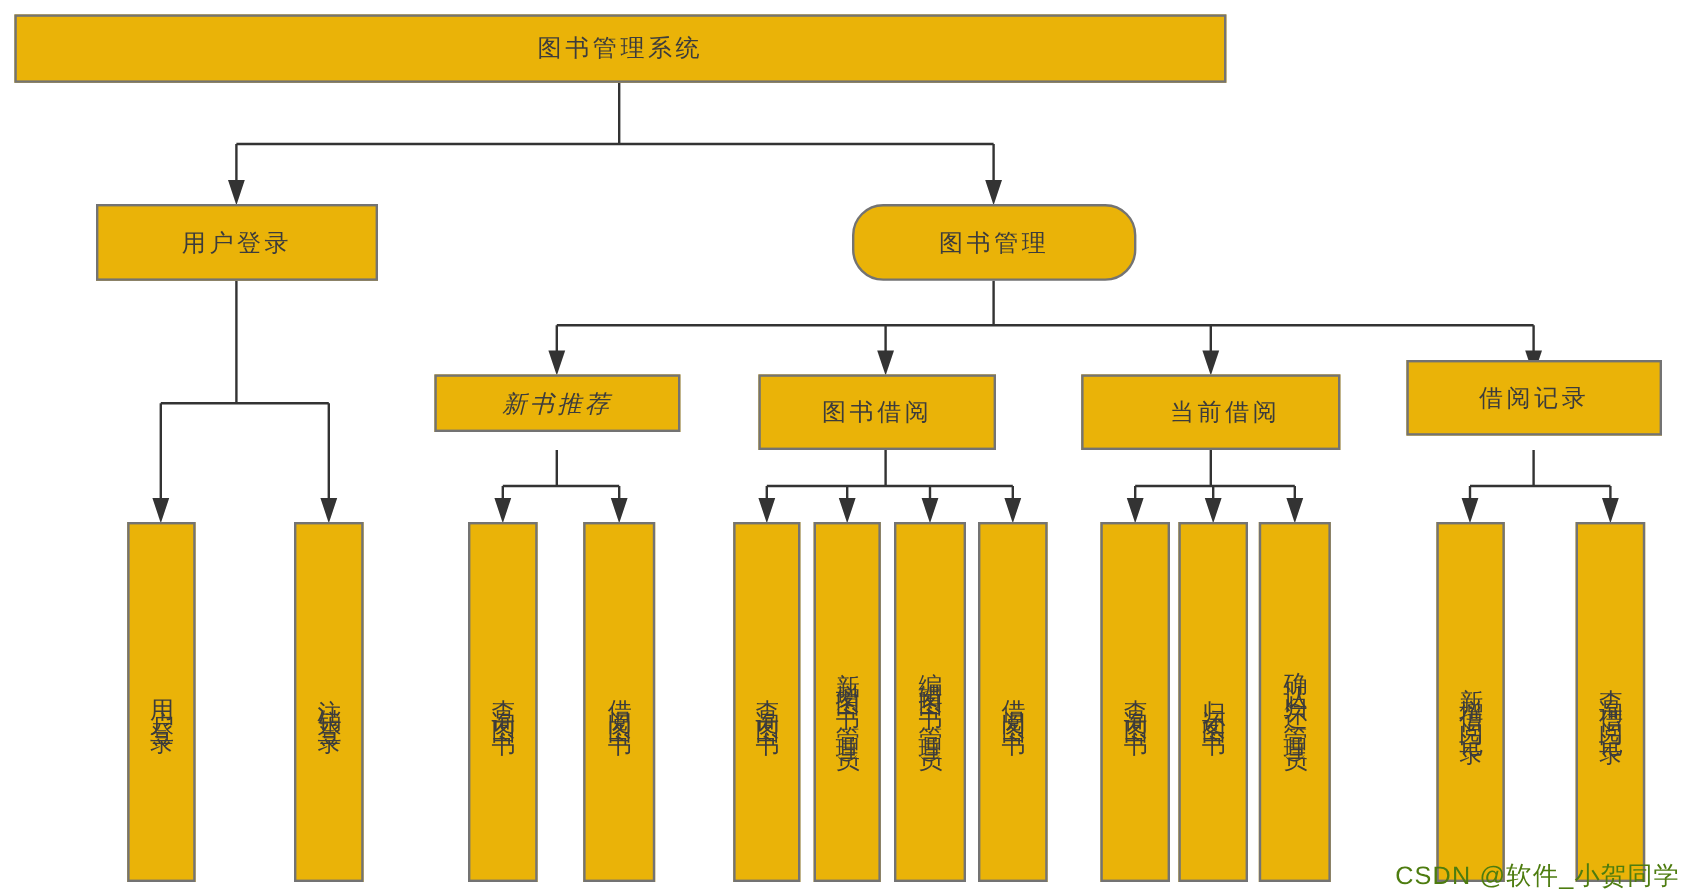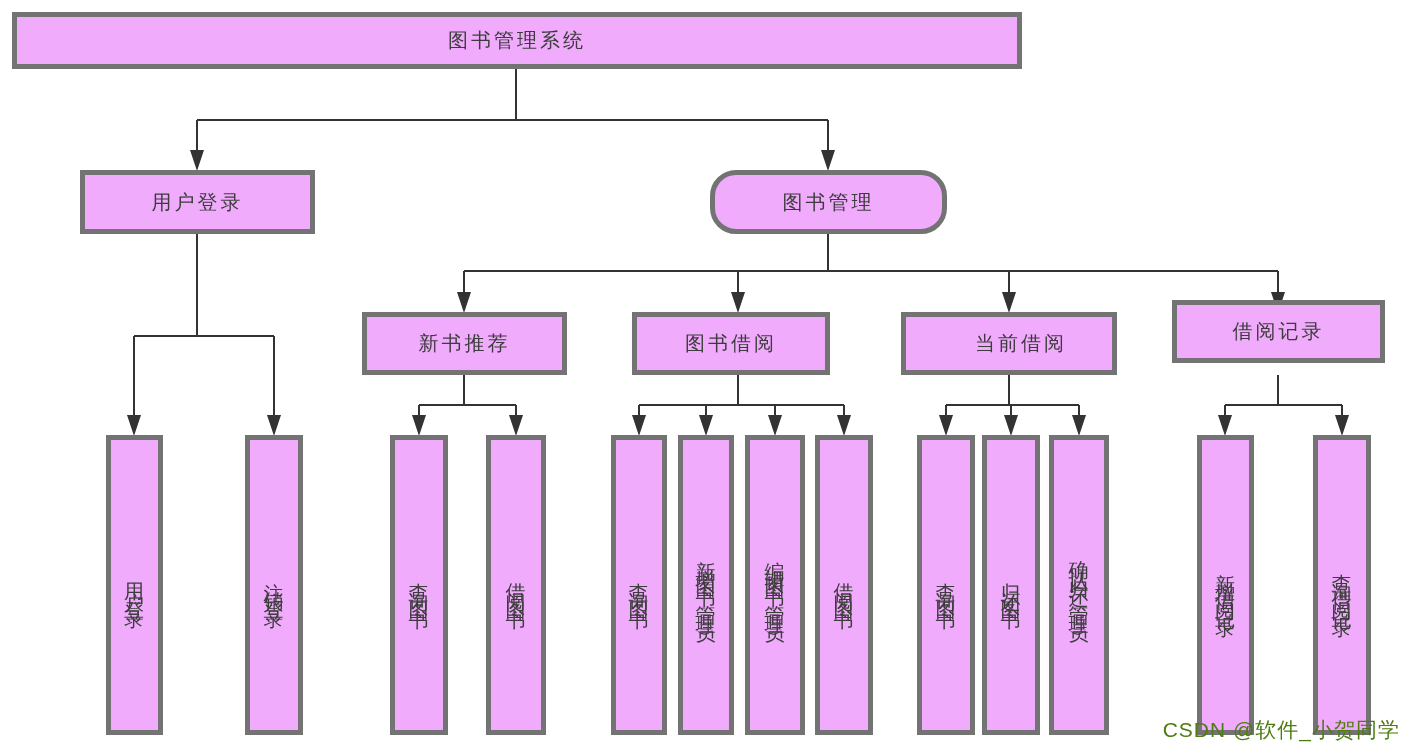--- a/index.html
+++ b/index.html
@@ -6,22 +6,22 @@
   #canvas{
     position:relative;
     width:1405px;height:747px;
     background:#ffffff;
     font-family:"Liberation Sans", sans-serif;
     overflow:hidden;
   }
   .box{
     position:absolute;
     box-sizing:border-box;
-    border:5px solid #737373;
-    background:#f0abfc;
+    border:2px solid #737373;
+    background:#eab308;
     display:flex;
     align-items:center;
     justify-content:center;
     color:#3c3c3c;
   }
   .h-label{ font-size:20px; letter-spacing:3px; white-space:nowrap; }
   .v-box{
     writing-mode:vertical-rl;
     text-orientation:mixed;
     font-size:20px;
@@ -88,21 +88,21 @@
     <span class="h-label">图书管理系统</span>
   </div>
 
   <div class="box" style="left:80px;top:170px;width:235px;height:64px;">
     <span class="h-label">用户登录</span>
   </div>
   <div class="box" style="left:710px;top:170px;width:237px;height:64px;border-radius:26px;">
     <span class="h-label">图书管理</span>
   </div>
 
-  <div class="box" style="left:362px;top:312px;width:205px;height:63px;">
+  <div class="box" style="left:362px;top:312px;width:205px;height:48px;font-style:italic;">
     <span class="h-label">新书推荐</span>
   </div>
   <div class="box" style="left:632px;top:312px;width:198px;height:63px;">
     <span class="h-label">图书借阅</span>
   </div>
   <div class="box" style="left:901px;top:312px;width:216px;height:63px;padding-left:24px;">
     <span class="h-label">当前借阅</span>
   </div>
   <div class="box" style="left:1172px;top:300px;width:213px;height:63px;">
     <span class="h-label">借阅记录</span>

